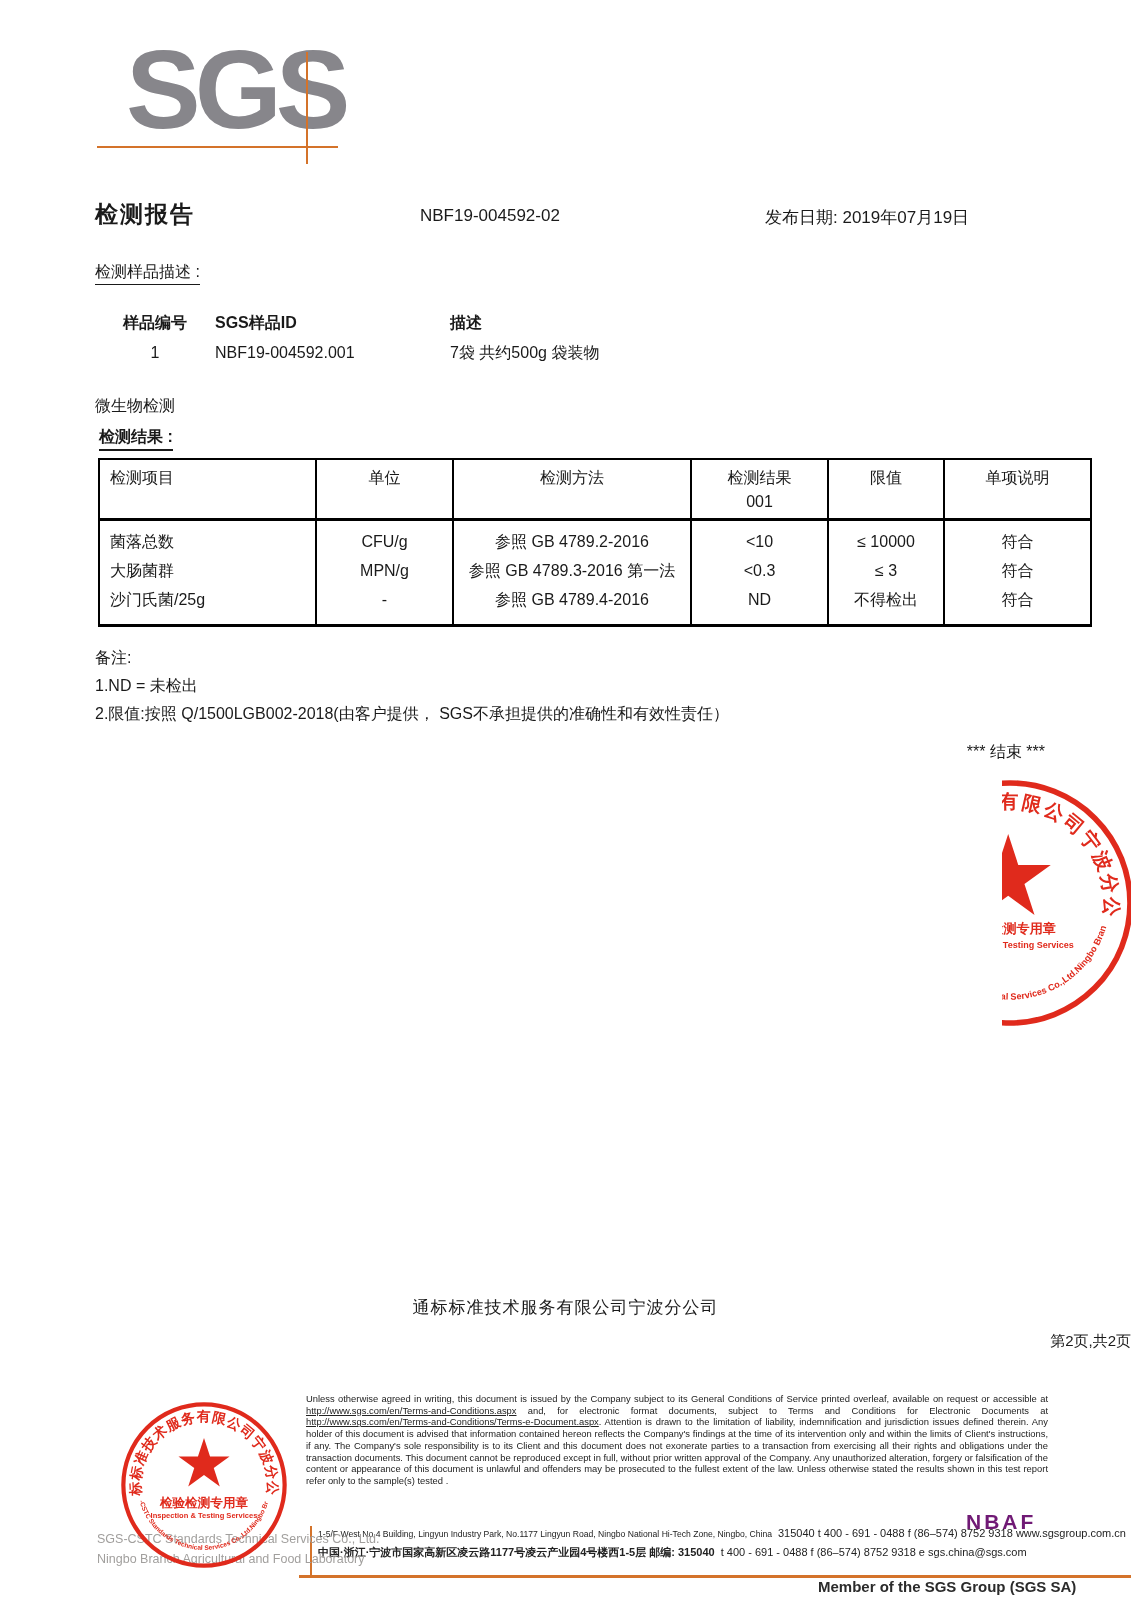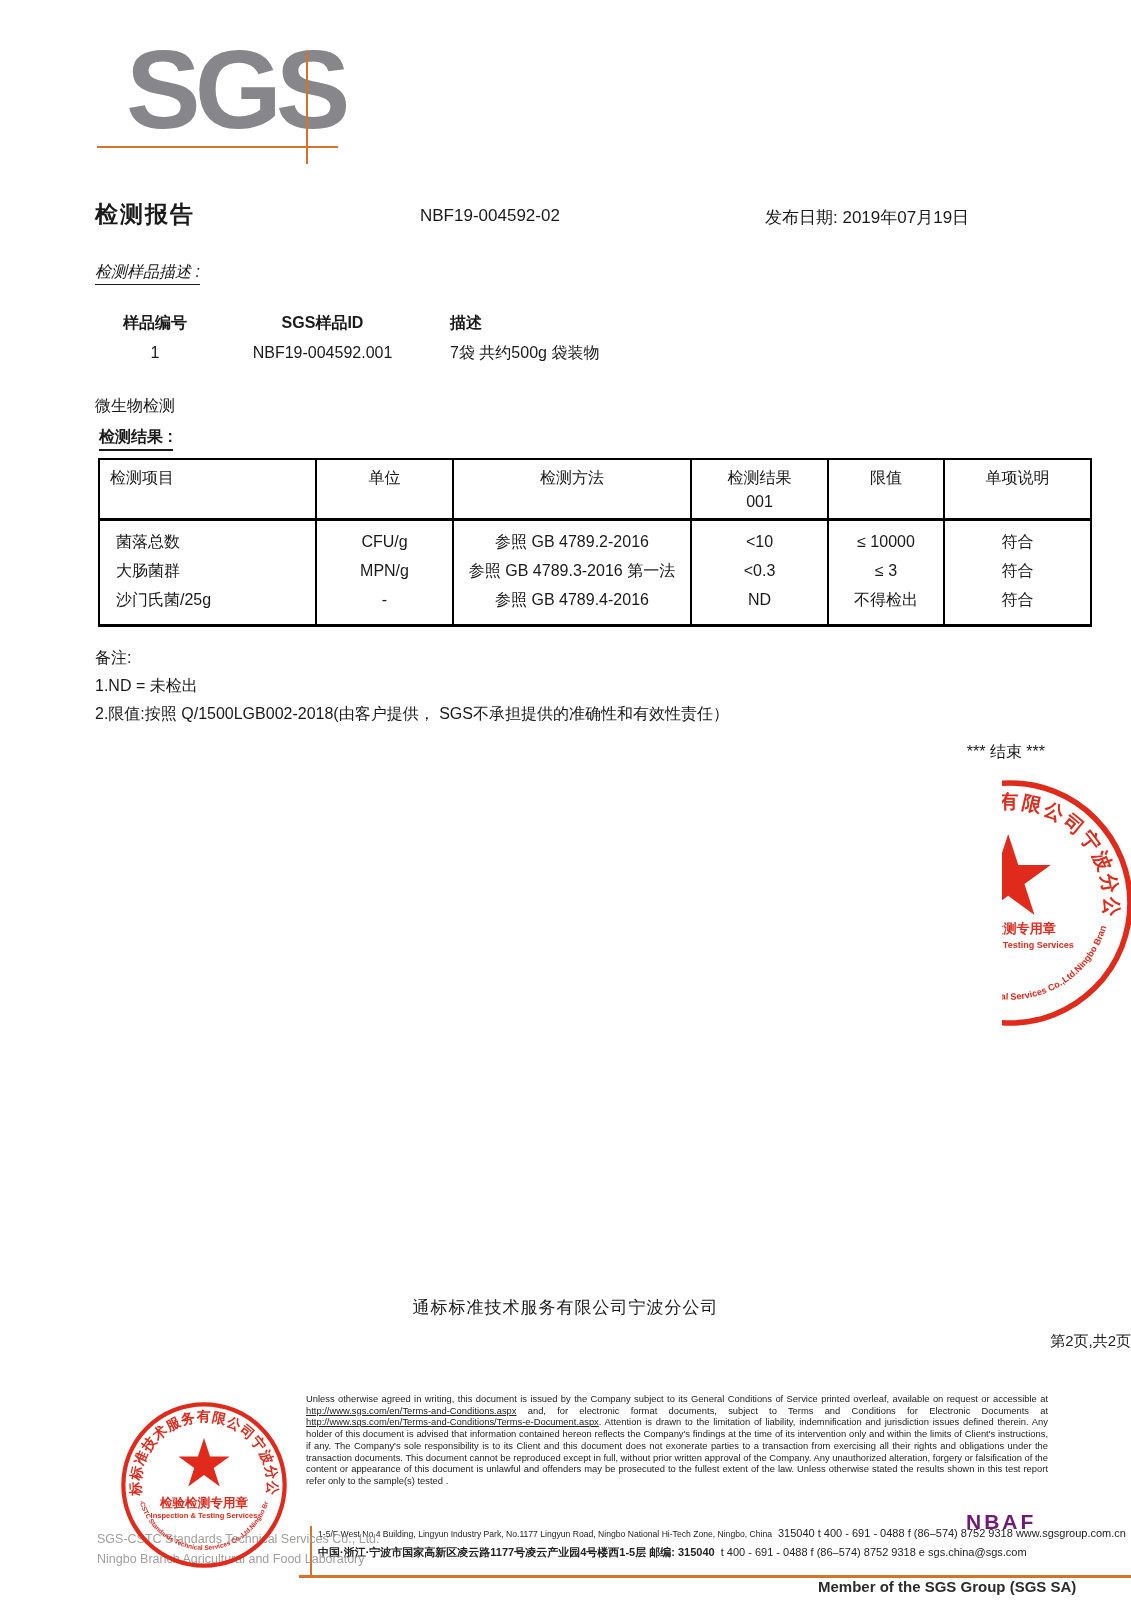--- a/index.html
+++ b/index.html
@@ -11,43 +11,43 @@
   .logo-text { position:absolute; left:126px; top:34px; font-size:112px; font-weight:700;
                color:#87868b; letter-spacing:-6px; line-height:1; }
   .rule-v { position:absolute; width:2px; background:#d4732a; }
   .rule-h { position:absolute; height:2px; background:#d4732a; }
 
   
   .title { position:absolute; left:95px; top:199px; font-size:23px; font-weight:700; letter-spacing:2px; }
   .report-no { position:absolute; left:420px; top:206px; font-size:17px; }
   .issue-date { position:absolute; left:765px; top:206px; font-size:17px; }
 
-  .sample-desc-h { position:absolute; left:95px; top:262px; font-size:16px; border-bottom:1px solid #1a1a1a; padding-bottom:1px;font-style:italic; }
+  .sample-desc-h { position:absolute; left:95px; top:262px; font-size:16px; border-bottom:1px solid #1a1a1a; padding-bottom:1px; }
 
   
   .sample-tbl { position:absolute; left:95px; top:308px; border-collapse:collapse; font-size:16px; }
   .sample-tbl td { padding:3px 0; line-height:24px; }
   .sample-tbl .c1 { width:120px; text-align:center; }
-  .sample-tbl .c2 { width:215px; text-align:center; }
+  .sample-tbl .c2 { width:215px; }
   .sample-tbl .c3 { padding-left:20px; text-align:left; }
   .sample-tbl .hdr td { font-weight:700; }
 
   .micro-label { position:absolute; left:95px; top:396px; font-size:16px; }
   .results-h { position:absolute; left:99px; top:427px; font-size:16px; font-weight:700; border-bottom:2px solid #1a1a1a; padding-bottom:1px; }
 
   
   .res-tbl { position:absolute; left:98px; top:458px; width:992px; border-collapse:collapse; table-layout:fixed; font-size:16px; }
   .res-tbl td, .res-tbl th { border-left:2px solid #000; border-right:2px solid #000; vertical-align:top; }
   .res-tbl tr.head th { border-top:2px solid #000; border-bottom:3px solid #000; font-weight:400;
                         padding:6px 4px 4px 4px; height:53px; text-align:center; line-height:24px; }
   .res-tbl tr.head th.c-item { text-align:left; padding-left:10px;border-radius:15px; }
   .res-tbl tbody td { border-top:none; border-bottom:none; padding:2px 4px; line-height:25px; text-align:center; }
   .res-tbl tbody tr.r1 td { padding-top:8px; }
   .res-tbl tbody tr.r3 td { padding-bottom:12px; border-bottom:3px solid #000; }
-  .res-tbl tbody td.c-item { text-align:left; padding-left:16px; }
+  .res-tbl tbody td.c-item { text-align:left; padding-left:10px; }
   .res-tbl .method-wrap { width:208px; margin:0 auto; }
   .col-item{width:217px;} .col-unit{width:137px;} .col-method{width:238px;}
   .col-result{width:137px;} .col-limit{width:116px;} .col-verdict{width:147px;}
 
   
   .remarks-h { position:absolute; left:95px; top:648px; font-size:16px; }
   .remark-1 { position:absolute; left:95px; top:676px; font-size:16px; }
   .remark-2 { position:absolute; left:95px; top:704px; font-size:16px; }
   .end-marker { position:absolute; left:95px; top:742px; width:950px; text-align:right; font-size:16px; }
 

